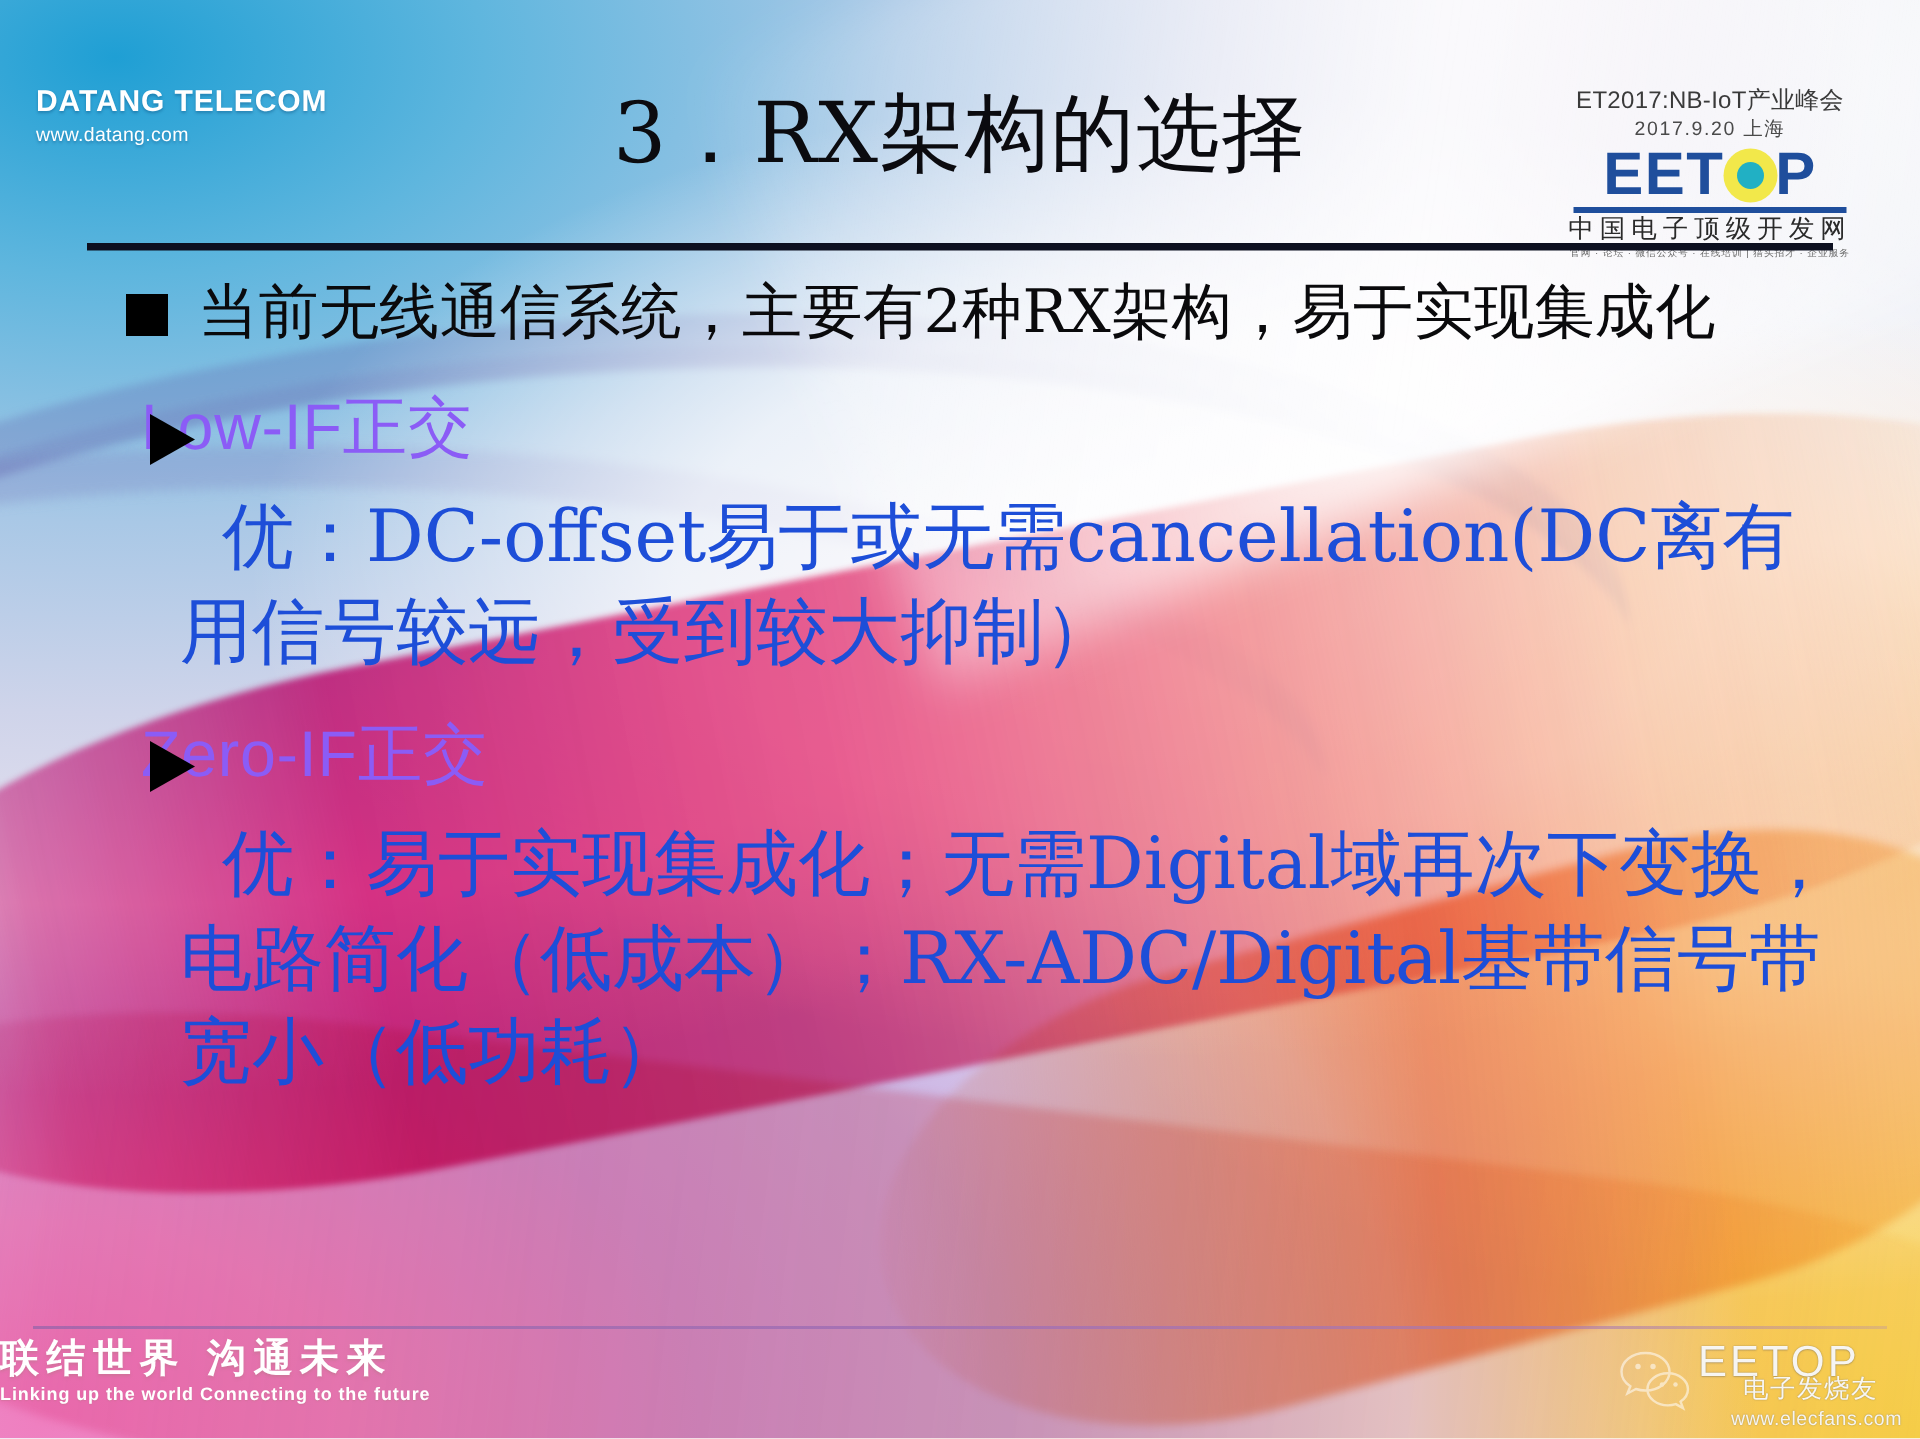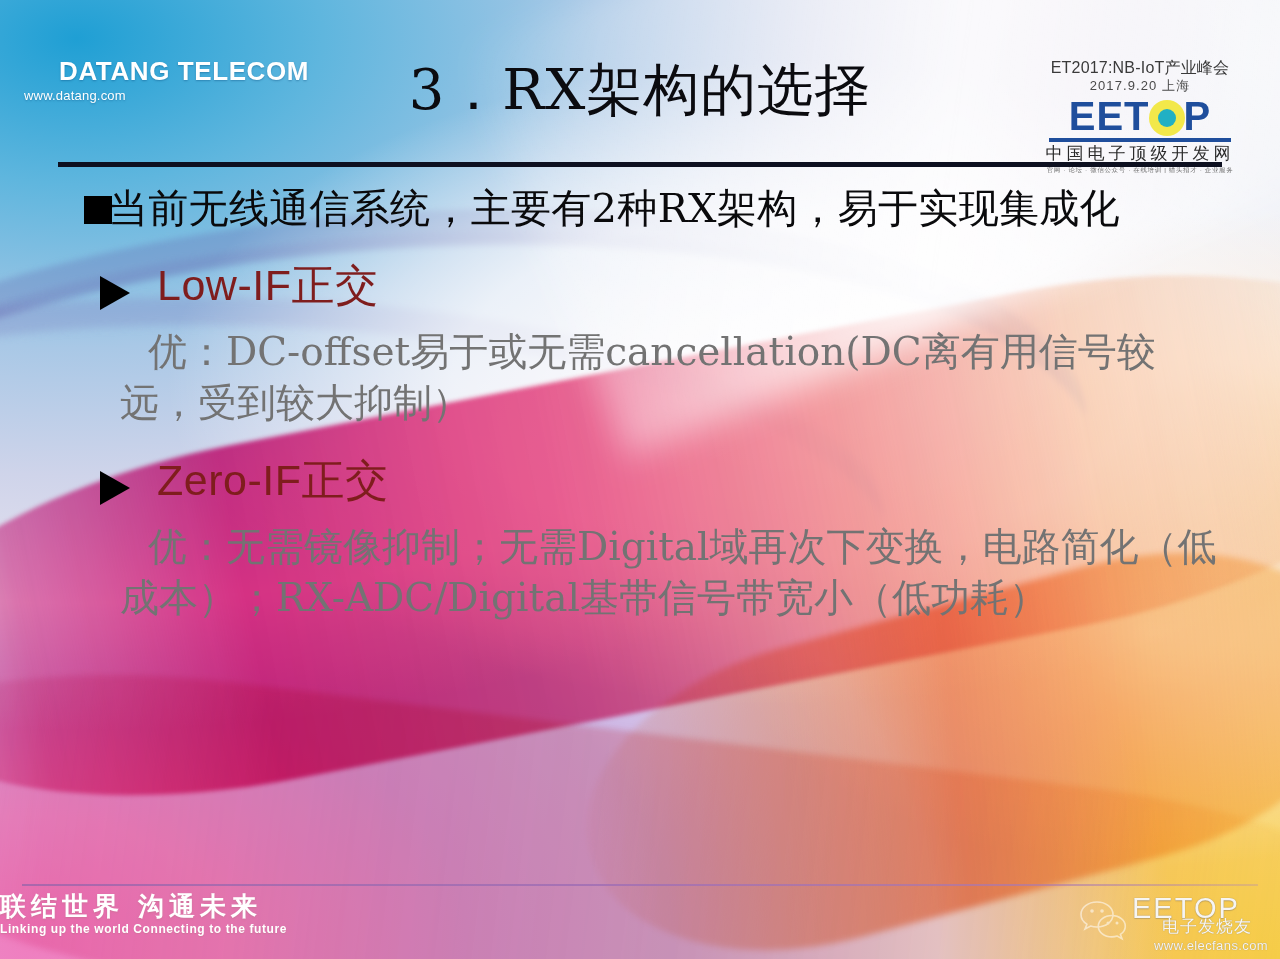--- a/index.html
+++ b/index.html
@@ -149,25 +149,24 @@
   
   .datang-logo {
     position: absolute;
     left: 24px;
     top: 58px;
     color: #ffffff;
     text-shadow: 0 1px 2px rgba(0,60,110,0.35);
     user-select: none;
   }
   .datang-name {
-    font-size: 26px;
+    font-size: 20px;
     font-weight: bold;
     letter-spacing: 0.6px;
     line-height: 1;
-    margin-left: 35px;
   }
   .datang-url {
     font-size: 13px;
     letter-spacing: 0.2px;
     margin-top: 5px;
     line-height: 1;
   }
 
   .event-logo {
     position: absolute;
@@ -293,31 +292,31 @@
   .bullet-square {
     position: absolute;
     left: 84px;
     top: 14px;
     width: 28px;
     height: 28px;
     background: #000000;
   }
   .lvl1 .lvl1-text {
     display: block;
-    padding-left: 24px;
+    padding-left: 48px;
     text-indent: -0px;
   }
 
   .lvl2 {
     position: relative;
     margin-top: 28px;
-    padding-left: 103px;
+    padding-left: 40px;
     font-family: "Liberation Sans", "DejaVu Sans", sans-serif;
     font-size: 43px;
-    color: #7f1d1d;
+    color: #8b5cf6;
     line-height: 1.1;
     letter-spacing: 0.5px;
   }
   .bullet-tri {
     position: absolute;
     left: 100px;
     top: 14px;
     width: 0;
     height: 0;
     border-left: 30px solid #000000;
@@ -327,22 +326,22 @@
   .lvl2 .lvl2-text {
     display: inline-block;
     margin-left: 54px;
   }
 
   .lvl3 {
     margin-top: 18px;
     padding-left: 120px;
     padding-right: 52px;
     font-family: "DejaVu Serif", "Liberation Serif", serif;
-    font-size: 39px;
-    color: #737373;
+    font-size: 48px;
+    color: #1d4ed8;
     line-height: 1.30;
     letter-spacing: 0px;
     text-indent: 28px;
   }
 
   
   .footer-rule {
     position: absolute;
     left: 22px;
     top: 884px;
@@ -472,21 +471,21 @@
     <div class="lvl2">
       <span class="bullet-tri"></span>
       <span class="lvl2-text">Low-IF正交</span>
     </div>
     <div class="lvl3">优：DC-offset易于或无需cancellation(DC离有用信号较远，受到较大抑制）</div>
 
     <div class="lvl2">
       <span class="bullet-tri"></span>
       <span class="lvl2-text">Zero-IF正交</span>
     </div>
-    <div class="lvl3">优：无需镜像抑制；无需Digital域再次下变换，电路简化（低成本）；RX-ADC/Digital基带信号带宽小（低功耗）</div>
+    <div class="lvl3">优：易于实现集成化；无需Digital域再次下变换，电路简化（低成本）；RX-ADC/Digital基带信号带宽小（低功耗）</div>
 
   </div>
 
   <div class="footer-rule"></div>
 
   <div class="footer-slogan">
     <div class="slogan-cn">联结世界  沟通未来</div>
     <div class="slogan-en">Linking up the world  Connecting to the future</div>
   </div>
 

